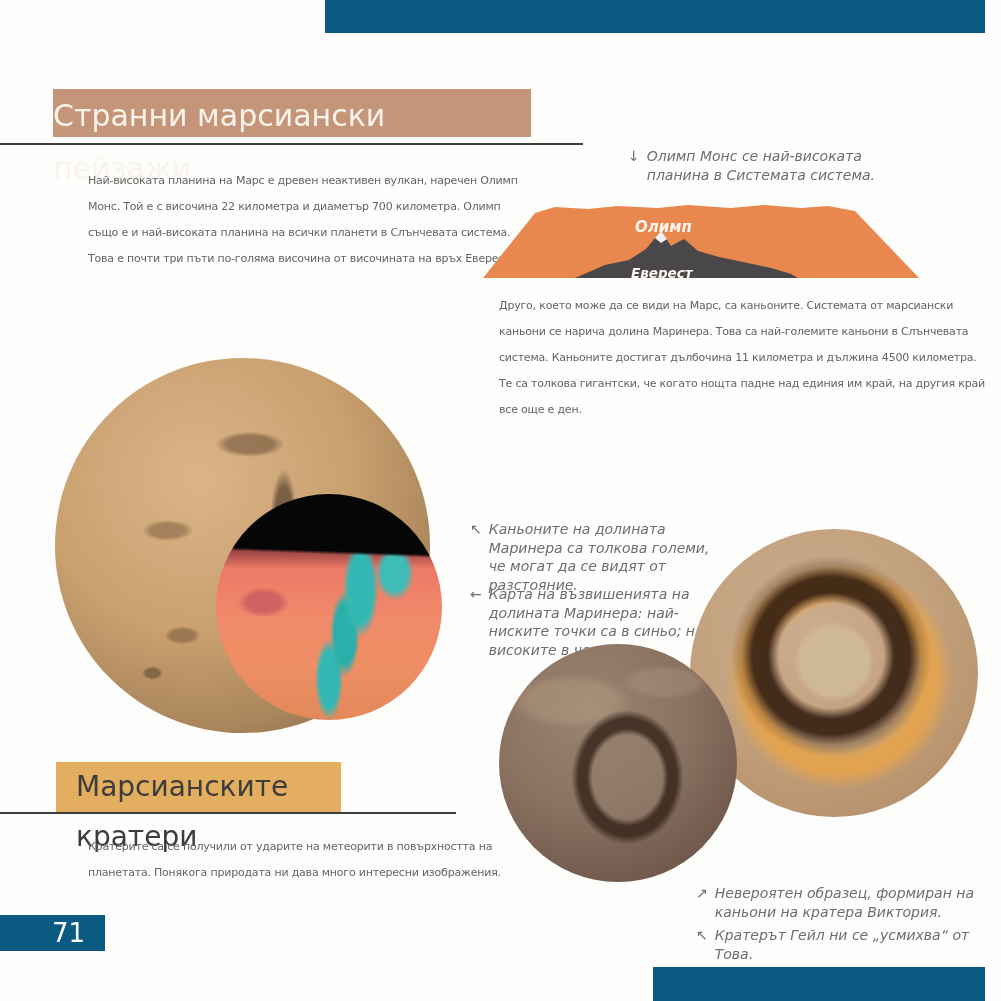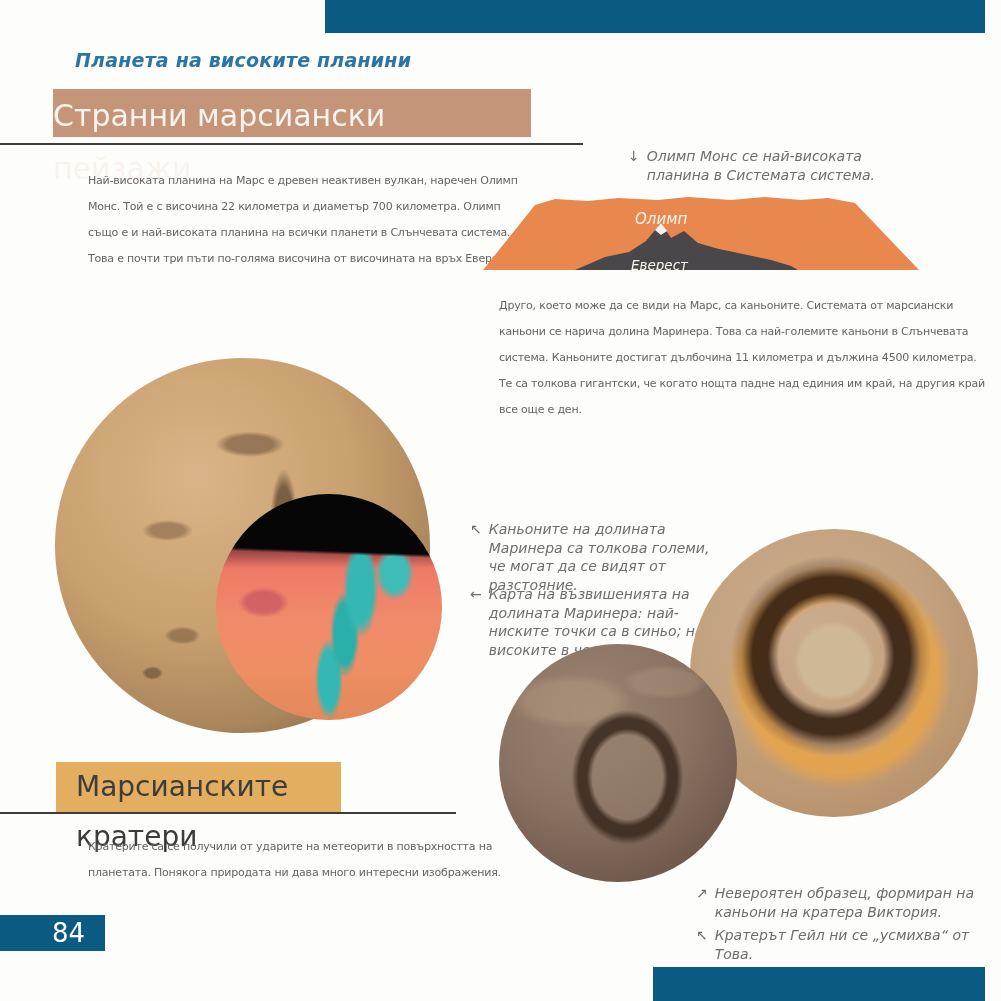--- a/index.html
+++ b/index.html
@@ -28,21 +28,21 @@
   .para3{left:88px;top:834px;width:442px;}
   
   .cap{display:flex;gap:7px;color:var(--caption-text,#6d6d6d);font-size:14px;line-height:18.5px;font-style:italic;}
   .cap .arr{font-style:normal;flex:0 0 auto;}
   .cap-diagram{left:628px;top:147px;width:262px;}
   .cap-canyon{left:470px;top:520px;width:240px;}
   .cap-topo{left:470px;top:585px;width:268px;}
   .cap-victoria{left:696px;top:884px;width:288px;}
   .cap-gale{left:696px;top:926px;width:288px;}
   
-  .diagram{left:483px;top:190px;width:436px;height:80px;}
+  .diagram{left:483px;top:198px;width:436px;height:80px;font-weight:bold;}
   .diagram svg{display:block;width:436px;height:80px;}
   .olympus{fill:var(--mountain-orange,#e8874e);}
   .everest{fill:var(--everest-gray,#49474a);}
   .snow{fill:#f4f2ee;}
   .mt-label{position:absolute;color:#fdf6ef;font-style:italic;}
   .lbl-olympus{left:152px;top:20px;font-size:15px;}
   .lbl-everest{left:148px;top:55px;font-size:13.5px;margin-top:12px;}
   
   .circle{border-radius:50%;}
   .mars-globe{left:55px;top:358px;width:375px;height:375px;z-index:1;
@@ -79,21 +79,20 @@
   .pageno-bar{left:0;top:915px;width:105px;height:36px;background:var(--accent-blue,#0b5a82);
     color:#ffffff;font-size:26px;line-height:36px;text-align:right;padding-right:20px;box-sizing:border-box;}
 </style>
 </head>
 <body>
 
 <div class="page">
 
   <div class="abs top-bar"></div>
 
-  <div class="abs kicker">Планета на високите планини</div>
 
   <div class="abs banner1">
     <span>Странни марсиански пейзажи</span>
   </div>
   <div class="abs rule1"></div>
 
   <div class="abs para para1">Най-високата планина на Марс е древен неактивен вулкан, наречен Олимп Монс. Той е с височина 22 километра и диаметър 700 километра. Олимп също е и най-високата планина на всички планети в Слънчевата система. Това е почти три пъти по-голяма височина от височината на връх Еверест.</div>
 
   <div class="abs cap cap-diagram">
     <span class="arr">↓</span>
@@ -137,18 +136,18 @@
   <div class="abs cap cap-victoria">
     <span class="arr">↗</span>
     <span>Невероятен образец, формиран на каньони на кратера Виктория.</span>
   </div>
   <div class="abs cap cap-gale">
     <span class="arr">↖</span>
     <span>Кратерът Гейл ни се „усмихва“ от Това.</span>
   </div>
 
   <div class="abs pageno-bar">
-    <span>84</span>
+    <span>71</span>
   </div>
 
   <div class="abs bottom-bar"></div>
 
 </div>
 
 </body></html>

